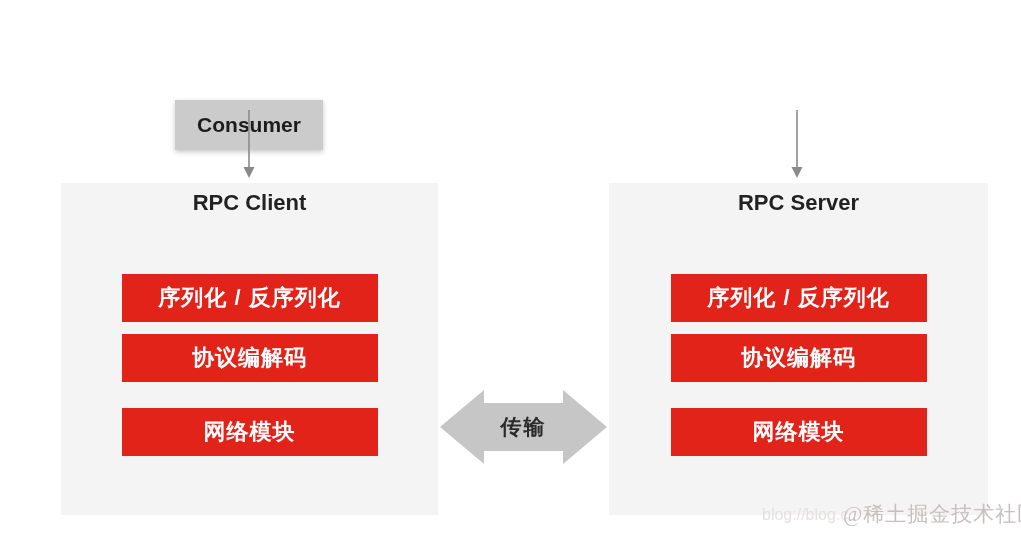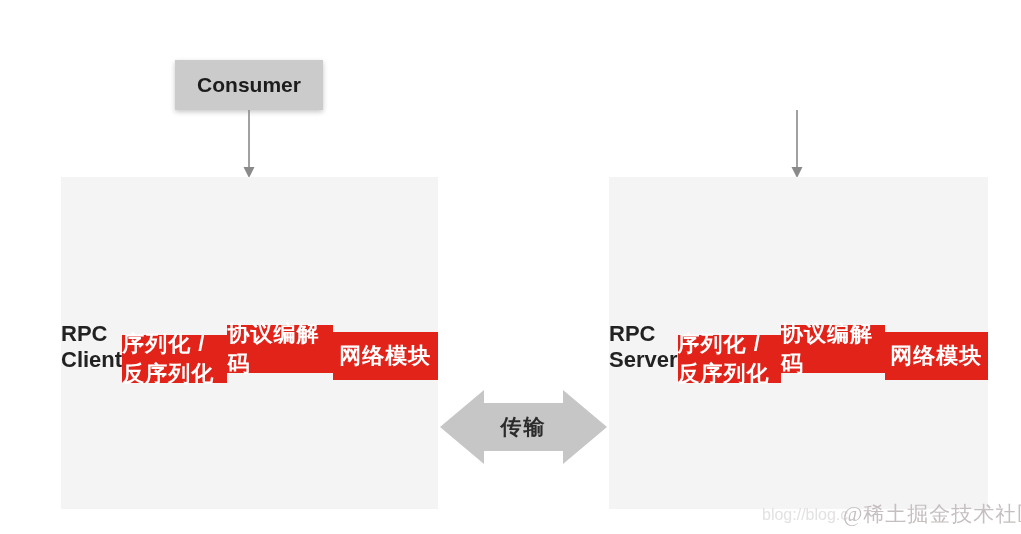--- a/index.html
+++ b/index.html
@@ -17,36 +17,38 @@
   .node {
     position: absolute;
     background: #cbcbcb;
     color: #1c1c1c;
     display: flex;
     align-items: center;
     justify-content: center;
     font-size: 21px;
     font-weight: 600;
     box-shadow: 0 2px 5px rgba(0,0,0,0.22);
+    margin-top: 40px;
   }
   .node.consumer { left: 175px; top: 60px; width: 148px; height: 50px; }
   .node.provider { left: 723px; top: 60px; width: 150px; height: 49px; }
 
   
   .connector { position: absolute; width: 20px; height: 70px; }
   .connector.left  { left: 239px; top: 109px; }
   .connector.right { left: 787px; top: 109px; }
 
   
   .panel {
     position: absolute;
-    top: 177px;
+    top: 183px;
     height: 332px;
     background: #f4f4f4;
     display: flex;
+    flex-direction: column;
     align-items: center;
   }
   .panel.client { left: 61px;  width: 377px; }
   .panel.server { left: 609px; width: 379px; }
 
   .panel-title {
     margin-top: 7px;
     font-size: 22px;
     font-weight: 600;
     color: #222222;
@@ -57,21 +59,21 @@
     height: 48px;
     background: #e2231a;
     color: #ffffff;
     display: flex;
     align-items: center;
     justify-content: center;
     font-size: 22px;
     font-weight: 600;
     letter-spacing: 1px;
   }
-  .module.m1 { margin-top: 32px; }
+  .module.m1 { margin-top: 58px; }
   .module.m2 { margin-top: 12px; }
   .module.m3 { margin-top: 26px; }
 
   
   .transport { position: absolute; left: 440px; top: 387px; width: 167px; height: 80px; text-align: right; }
   .transport svg { display: block; }
   .transport-label {
     position: absolute;
     left: 0; top: 0;
     width: 100%; height: 100%;

